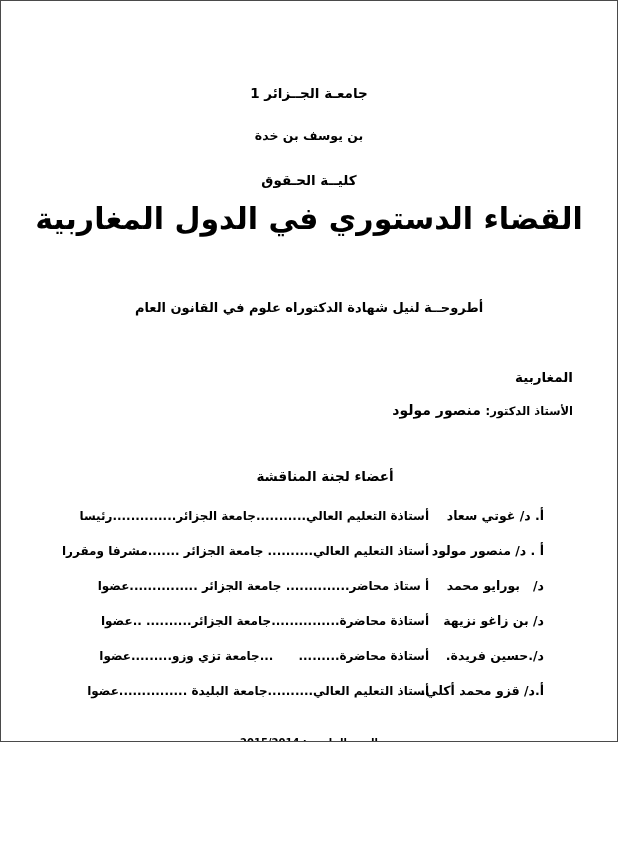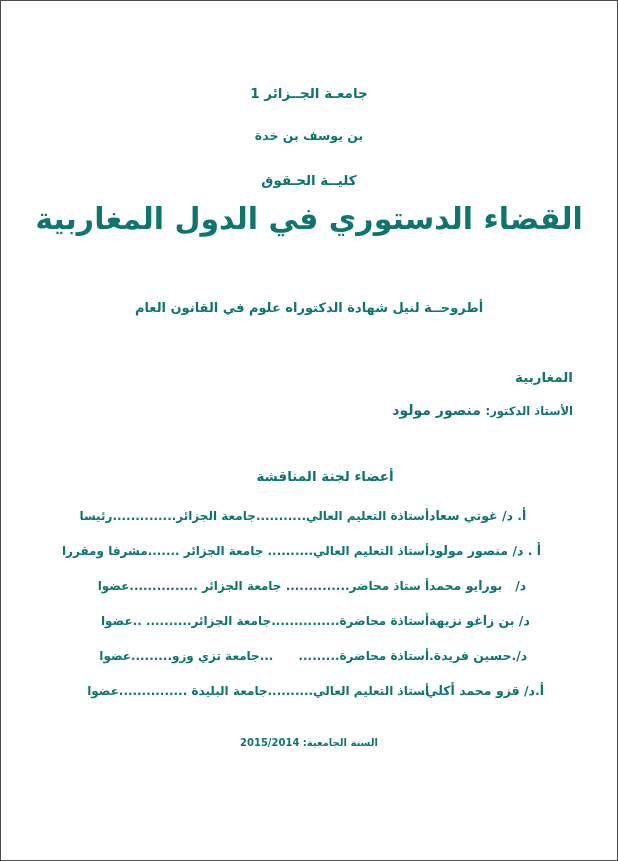--- a/index.html
+++ b/index.html
@@ -3,27 +3,27 @@
 <meta charset="utf-8">
 <style>
   * { margin: 0; padding: 0; box-sizing: border-box; }
   html, body {
     background: #ffffff;
     font-family: "DejaVu Sans", sans-serif;
   }
   .page {
     position: relative;
     width: 618px;
-    height: 861px;
+    height: 742px;
     background: #ffffff;
     border: 1px solid #4a4a4a;
     direction: rtl;
     overflow: hidden;
     font-weight: bold;
-    color: #0f766e;
+    color: #000000;
   }
   .abs { position: absolute; left: 0; right: 0; }
   .center { text-align: center; }
 
   .uni-line     { top: 84px;  font-size: 13.5px; letter-spacing: .2px; }
   .founder-line { top: 127px; font-size: 12.5px; }
   .faculty-line { top: 171px; font-size: 13.5px; }
 
   .main-title   { top: 199px; font-size: 30px; line-height: 1.25; }
 
@@ -50,21 +50,21 @@
     right: 73px; left: 78px;
     display: flex;
     direction: rtl;
     align-items: baseline;
     white-space: pre;
   }
   .committee-row .member-name {
     width: 115px;
     flex: 0 0 115px;
     font-size: 12.5px;
-    text-align: left;
+    text-align: right;
     white-space: pre;
   }
   .committee-row .member-details {
     flex: 1;
     font-size: 12px;
     text-align: start;
     white-space: pre;
     letter-spacing: .1px;
   }
   .crow-0 { top: 507px; }

